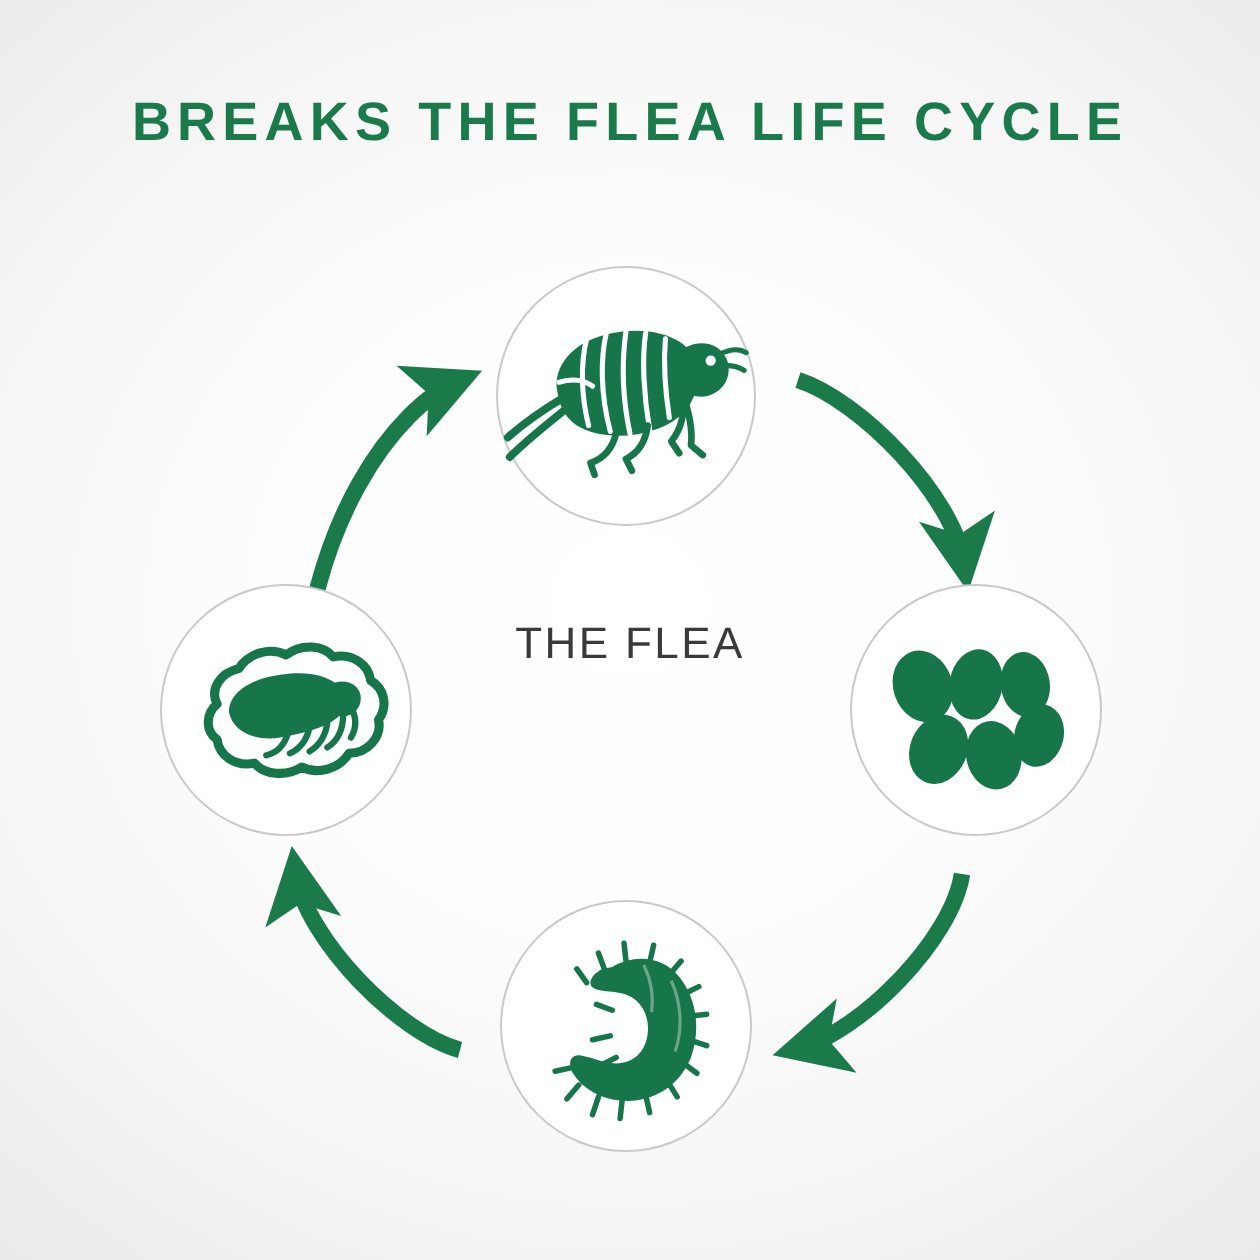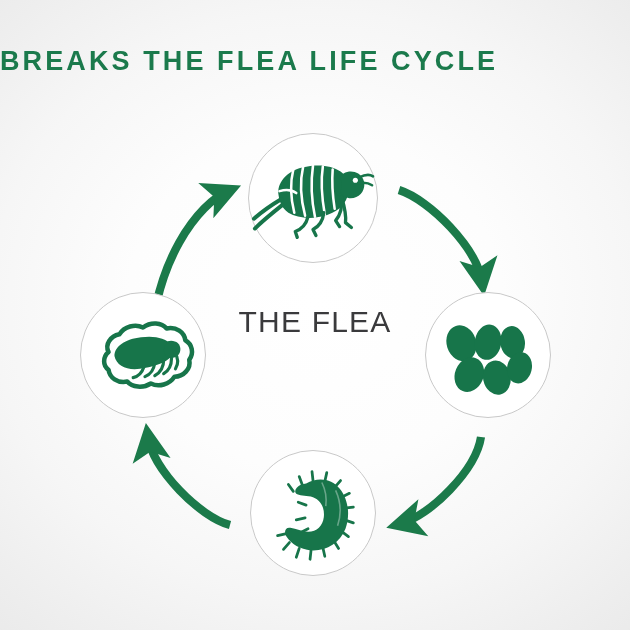--- a/index.html
+++ b/index.html
@@ -21,37 +21,37 @@
       radial-gradient(ellipse 78% 70% at 50% 48%, #ffffff 0%, #fdfdfd 38%, #f6f6f6 66%, #eeeeee 88%, #eaeaea 100%);
     overflow: hidden;
   }
 
   
   .headline {
     position: absolute;
     top: 46px;
     left: 0;
     width: 630px;
-    text-align: left;
+    text-align: center;
     font-size: 27px;
     font-weight: bold;
     letter-spacing: 3.1px;
     color: #1b7a4c;
     white-space: nowrap;
     font-family: "Liberation Sans", sans-serif;
   }
 
   
   .center-label {
     position: absolute;
     left: 215px;
     top: 305px;
     width: 200px;
     text-align: center;
-    font-size: 30px;
+    font-size: 22px;
     line-height: 33px;
     letter-spacing: 1.2px;
     color: #3a3a3c;
     font-family: "Liberation Sans", sans-serif;
   }
   .center-label .line { display: block; white-space: nowrap; }
 
   
   .stage {
     position: absolute;

